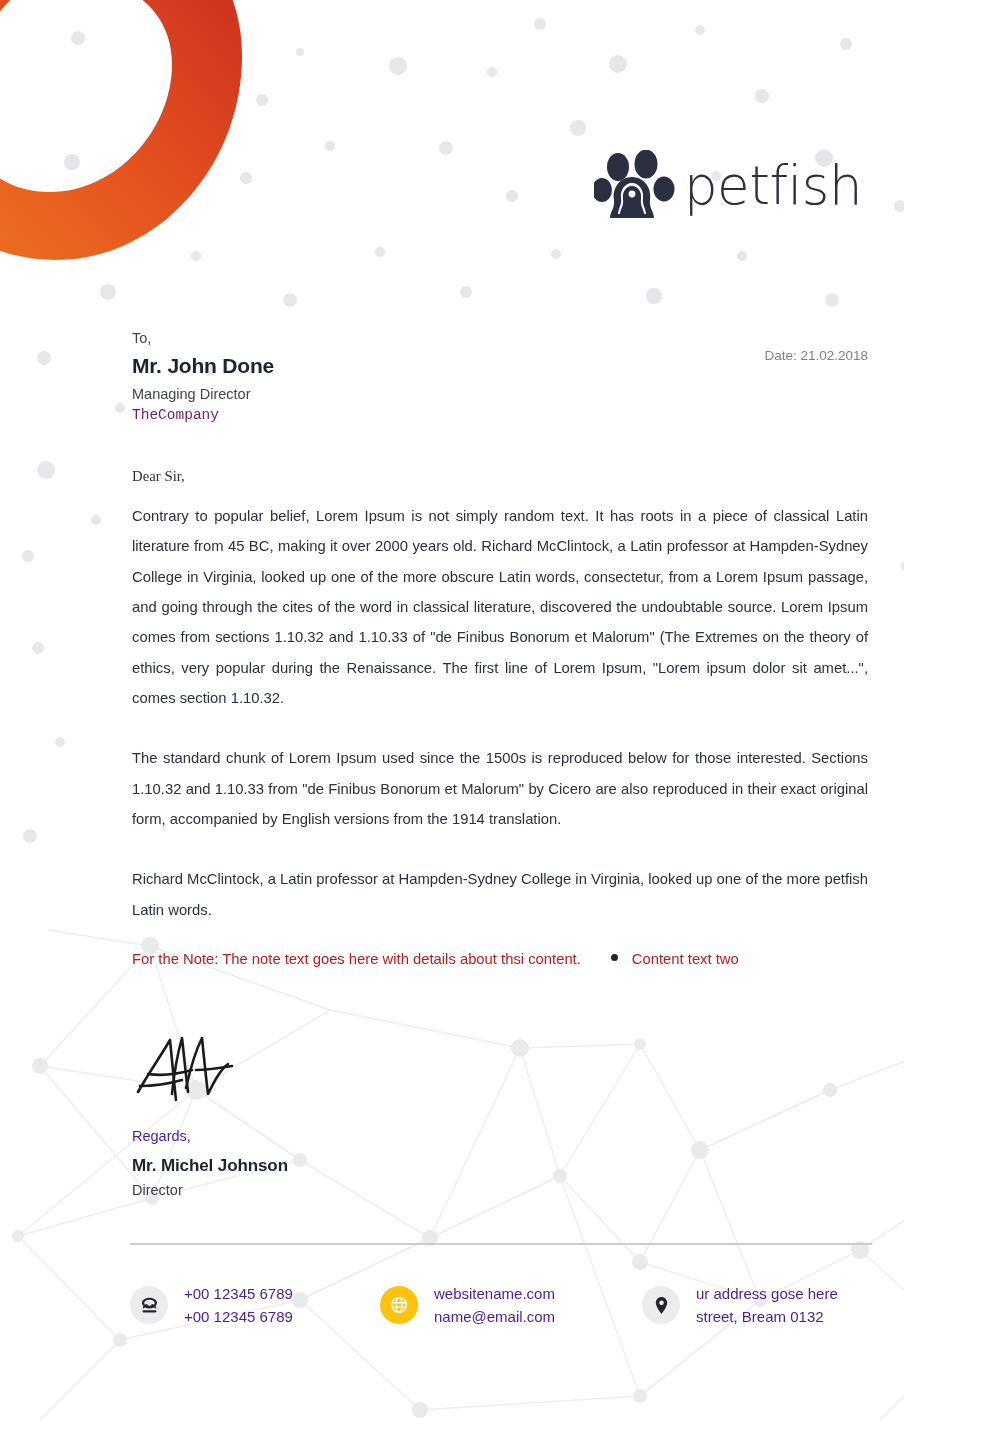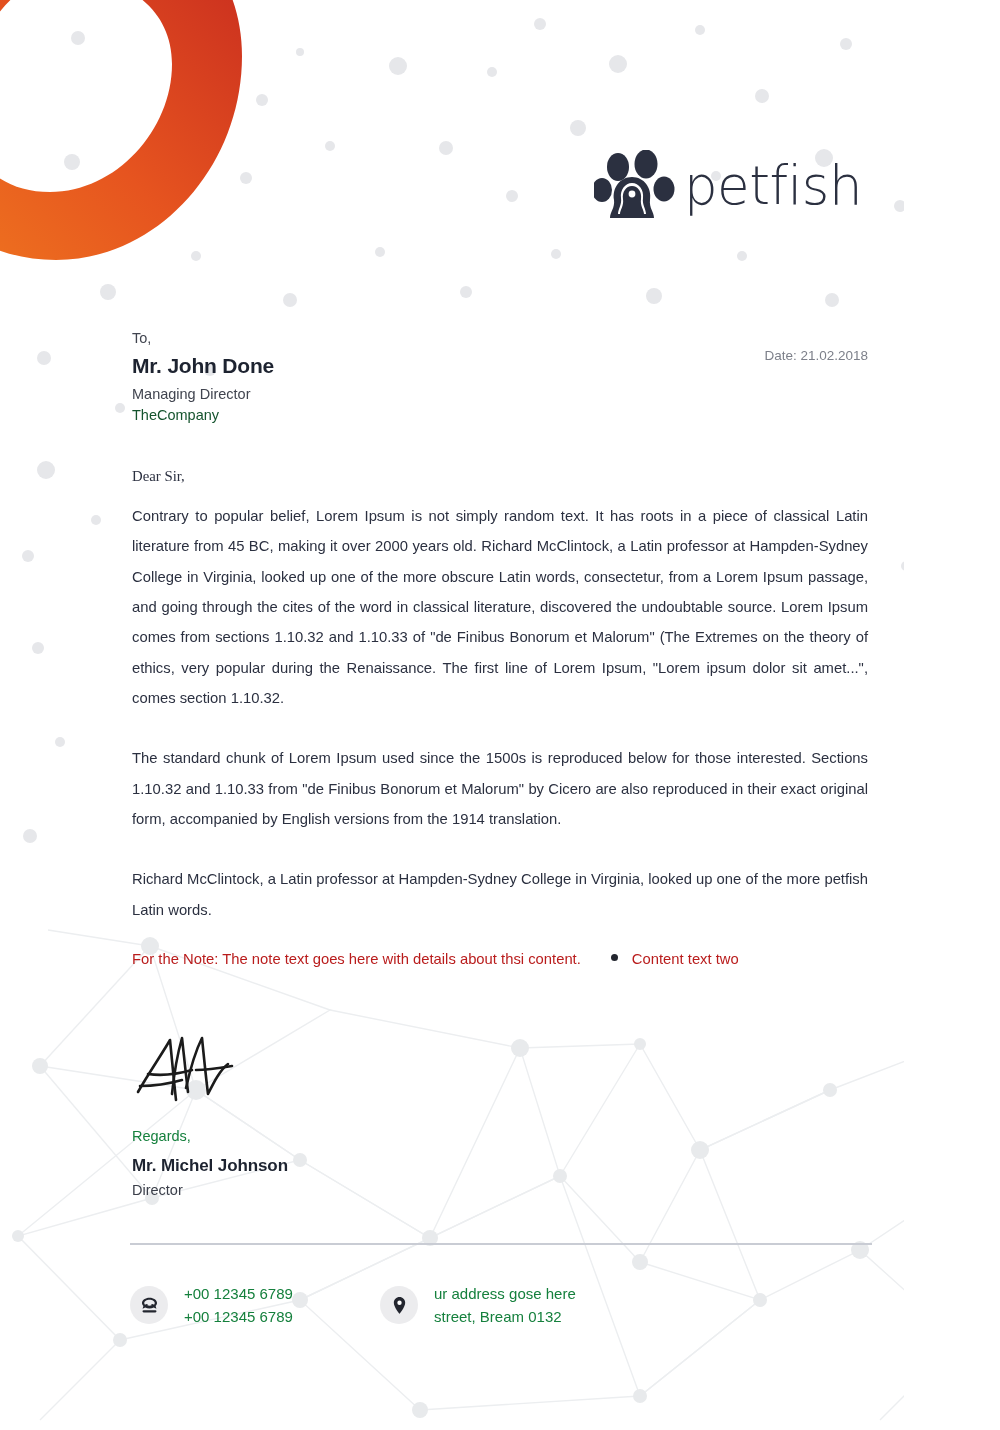--- a/index.html
+++ b/index.html
@@ -64,21 +64,21 @@
     left: 132px;
     top: 330px;
     width: 736px;
   }
   #recipient { float: left; }
   #date-box  { float: right; text-align: right; padding-top: 18px; }
 
   .to-label   { font-size: 14.5px; color: #40444f; margin-bottom: 8px; }
   .to-name    { font-size: 21px; font-weight: bold; color: #1d2330; margin-bottom: 8px; letter-spacing: -0.2px; }
   .to-role    { font-size: 14.5px; color: #40444f; margin-bottom: 5px; }
-  .to-company { font-size: 14.5px; color: #14532d; }
+  .to-company { font-size: 14.5px; color: #701a75; font-family: Liberation Mono, monospace; }
   .date-text  { font-size: 13.5px; color: #7d808a; }
 
   
   #body-copy {
     position: absolute;
     left: 132px;
     top: 468px;
     width: 736px;
   }
   .salutation {
@@ -114,21 +114,21 @@
     top: -3px;
   }
 
   
   #signature-block {
     position: absolute;
     left: 132px;
     top: 1030px;
   }
   #sig-mark { margin-bottom: 14px; }
-  .sig-regards { font-size: 14.5px; color: #15803d; margin-bottom: 12px; }
+  .sig-regards { font-size: 14.5px; color: #4c1d95; margin-bottom: 12px; }
   .sig-name    { font-size: 17px; font-weight: bold; color: #1d2330; margin-bottom: 6px; letter-spacing: -0.1px; }
   .sig-role    { font-size: 14.5px; color: #3a3e49; }
 
   
   #footer-rule {
     position: absolute;
     left: 130px;
     top: 1243px;
     width: 742px;
     height: 2px;
@@ -154,21 +154,21 @@
     display: flex;
     align-items: center;
     justify-content: center;
     flex: 0 0 38px;
   }
   .foot-icon.grey   { background: #ececee; }
   .foot-icon.yellow { background: #FFC20E; }
   .foot-text {
     margin-left: 16px;
     font-size: 15px;
-    color: #15803d;
+    color: #4c1d95;
     line-height: 1.55;
     white-space: nowrap;
   }
 </style>
 </head>
 <body>
 
 <div id="page">
 
   <svg class="layer" id="dots-layer" viewBox="0 0 1000 1430">
@@ -349,20 +349,33 @@
           <path d="M12 3C7.2 3 3.4 5.6 3.4 9.2c0 1.3.6 2.4 1.6 3.3l-.9 3.1 3-1.3c1.4.6 3.1 1 4.9 1s3.5-.4 4.9-1l3 1.3-.9-3.1c1-.9 1.6-2 1.6-3.3C20.6 5.6 16.8 3 12 3zm0 2.4c3.3 0 6 1.7 6 3.8 0 .7-.3 1.3-.8 1.9-.6-.5-1.5-.8-2.4-.8-.4 0-.7.3-.7.7v1c-.7.1-1.4.2-2.1.2s-1.4-.1-2.1-.2v-1c0-.4-.3-.7-.7-.7-.9 0-1.8.3-2.4.8-.5-.6-.8-1.2-.8-1.9 0-2.1 2.7-3.8 6-3.8z"></path>
           <rect x="4" y="17.4" width="16" height="2.6" rx="1.3"></rect>
         </svg>
       </div>
       <div class="foot-text">
         <div>+00 12345 6789</div>
         <div>+00 12345 6789</div>
       </div>
     </div>
 
+    <div class="foot-item web">
+      <div class="foot-icon yellow">
+        <svg width="22" height="22" viewBox="0 0 24 24" fill="none" stroke="#ffffff" stroke-width="1.7">
+          <circle cx="12" cy="12" r="8"></circle>
+          <ellipse cx="12" cy="12" rx="3.4" ry="8"></ellipse>
+          <path d="M4.4 9.6h15.2M4.4 14.4h15.2"></path>
+        </svg>
+      </div>
+      <div class="foot-text">
+        <div>websitename.com</div>
+        <div>name@email.com</div>
+      </div>
+    </div>
 
     <div class="foot-item address">
       <div class="foot-icon grey">
         <svg width="21" height="21" viewBox="0 0 24 24" fill="#23262f">
           <path d="M12 2.4c-3.6 0-6.5 2.9-6.5 6.5 0 4.9 6.5 12.7 6.5 12.7s6.5-7.8 6.5-12.7c0-3.6-2.9-6.5-6.5-6.5z"></path>
           <circle cx="12" cy="8.9" r="2.5" fill="#ffffff"></circle>
         </svg>
       </div>
       <div class="foot-text">
         <div>ur address gose here</div>

